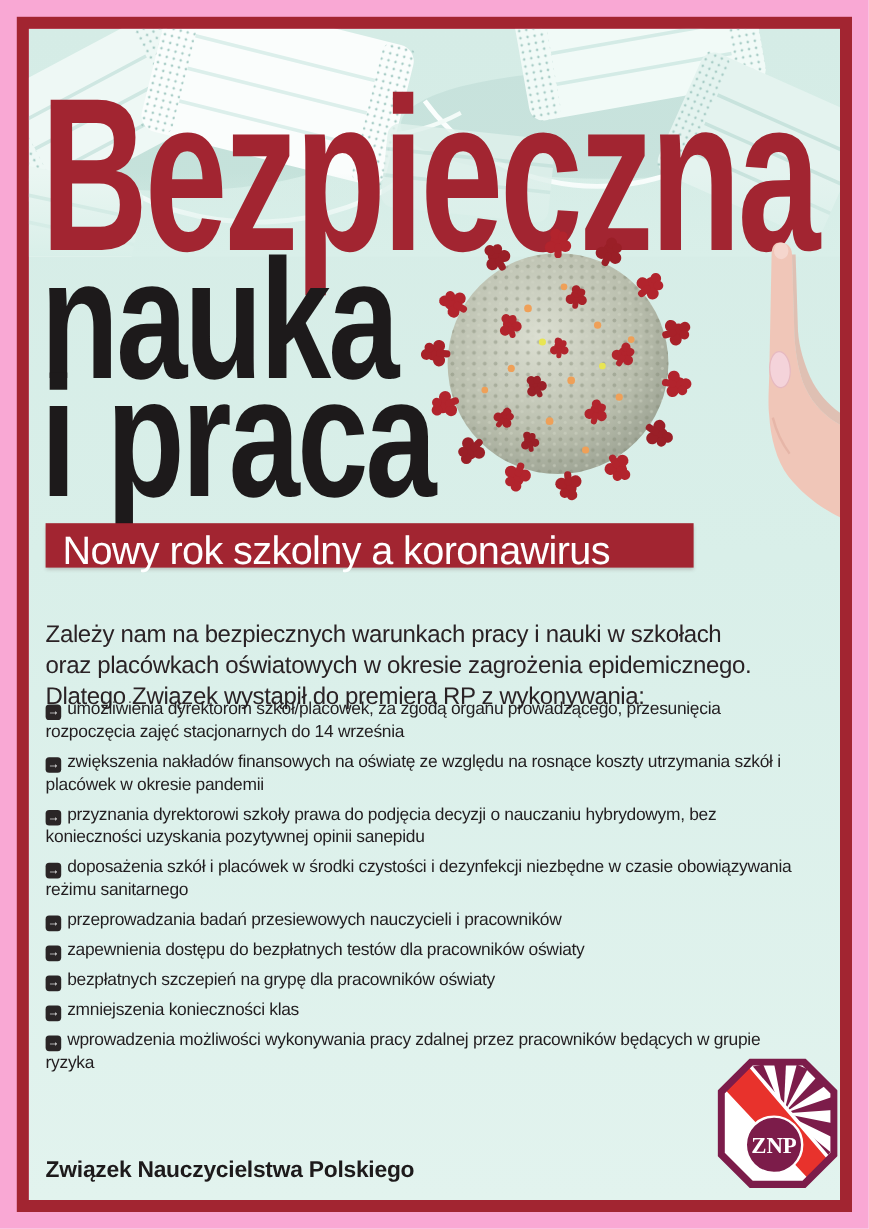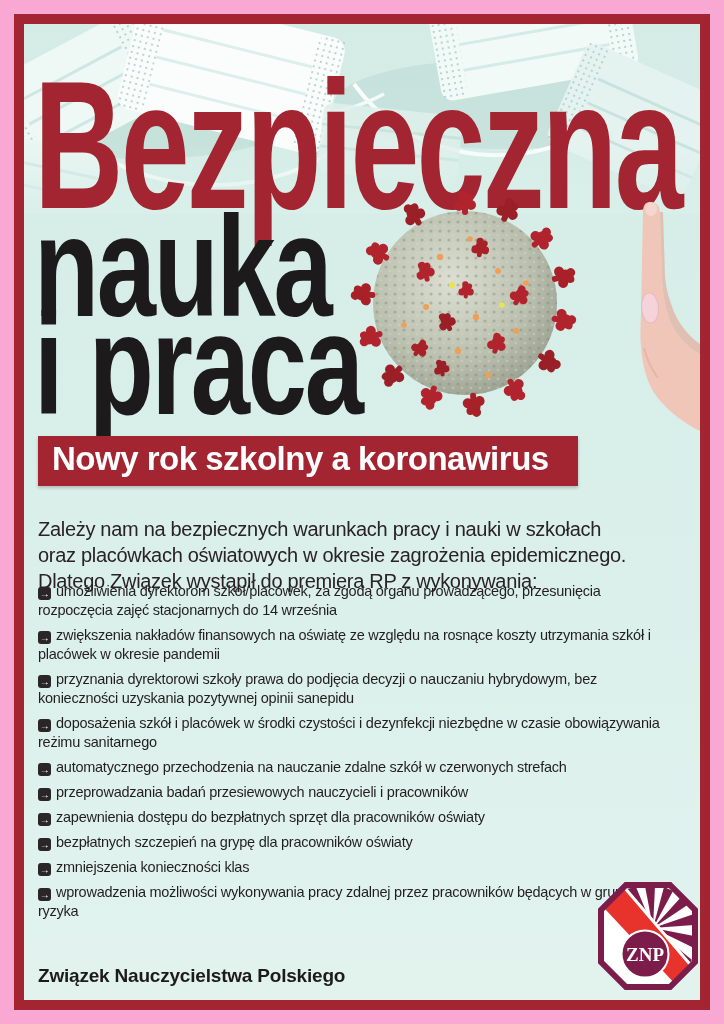--- a/index.html
+++ b/index.html
@@ -29,22 +29,22 @@
   .title-ipraca {
     position:absolute; left:10px; top:270px; z-index:3;
     font-size:142px; line-height:142px; font-weight:bold; color:#1d1a1b;
     letter-spacing:-3px; white-space:nowrap;
     transform:scaleX(.75); transform-origin:left top;
   }
   .virus { position:absolute; left:306px; top:151px; width:270px; height:260px; z-index:2; }
   .hand  { position:absolute; left:576px; top:172px; width:100px; height:244px; z-index:2; }
   
   .banner {
-    position:absolute; left:14px; top:412px; width:540px; height:50px; z-index:4;
-    background:#a22531; color:#ffffff; font-size:33px; font-weight:bold;
+    position:absolute; left:14px; top:412px; width:540px; height:37px; z-index:4;
+    background:#a22531; color:#ffffff; font-size:33px; font-weight:normal;
     line-height:46px; padding-left:14px; letter-spacing:-0.5px;
     box-shadow:0 2px 3px rgba(70,40,40,.25);
     white-space:nowrap;
   }
   
   .intro { position:absolute; left:14px; top:492px; z-index:4; color:#2a2225; font-size:20px; line-height:26px; letter-spacing:-0.3px; }
   .intro div { white-space:nowrap; }
   
   .bullets { position:absolute; left:14px; top:558px; width:630px; z-index:4; list-style:none; }
   .bullets li { font-size:14.5px; line-height:19px; letter-spacing:-0.25px; color:#221e20; margin-bottom:6px; }
@@ -191,23 +191,22 @@
       <div>Zależy nam na bezpiecznych warunkach pracy i nauki w szkołach</div>
       <div>oraz placówkach oświatowych w okresie zagrożenia epidemicznego.</div>
       <div>Dlatego Związek wystąpił do premiera RP z wykonywania:</div>
     </div>
 
     <ul class="bullets">
       <li><span class="bicon">→</span><span>umożliwienia dyrektorom szkół/placówek, za zgodą organu prowadzącego, przesunięcia rozpoczęcia zajęć stacjonarnych do 14 września</span></li>
       <li><span class="bicon">→</span><span>zwiększenia nakładów finansowych na oświatę ze względu na rosnące koszty utrzymania szkół i placówek w okresie pandemii</span></li>
       <li><span class="bicon">→</span><span>przyznania dyrektorowi szkoły prawa do podjęcia decyzji o nauczaniu hybrydowym, bez konieczności uzyskania pozytywnej opinii sanepidu</span></li>
       <li><span class="bicon">→</span><span>doposażenia szkół i placówek w środki czystości i dezynfekcji niezbędne w czasie obowiązywania reżimu sanitarnego</span></li>
-      <li><span class="bicon">→</span><span>automatycznego przechodzenia na nauczanie zdalne szkół w czerwonych strefach</span></li>
       <li><span class="bicon">→</span><span>przeprowadzania badań przesiewowych nauczycieli i pracowników</span></li>
-      <li><span class="bicon">→</span><span>zapewnienia dostępu do bezpłatnych sprzęt dla pracowników oświaty</span></li>
+      <li><span class="bicon">→</span><span>zapewnienia dostępu do bezpłatnych testów dla pracowników oświaty</span></li>
       <li><span class="bicon">→</span><span>bezpłatnych szczepień na grypę dla pracowników oświaty</span></li>
       <li><span class="bicon">→</span><span>zmniejszenia konieczności klas</span></li>
       <li><span class="bicon">→</span><span>wprowadzenia możliwości wykonywania pracy zdalnej przez pracowników będących w grupie ryzyka</span></li>
 
     </ul>
 
     <div class="footer">Związek Nauczycielstwa Polskiego</div>
 
     <svg class="logo" viewBox="0 0 100 108" aria-hidden="true">
       <defs>

